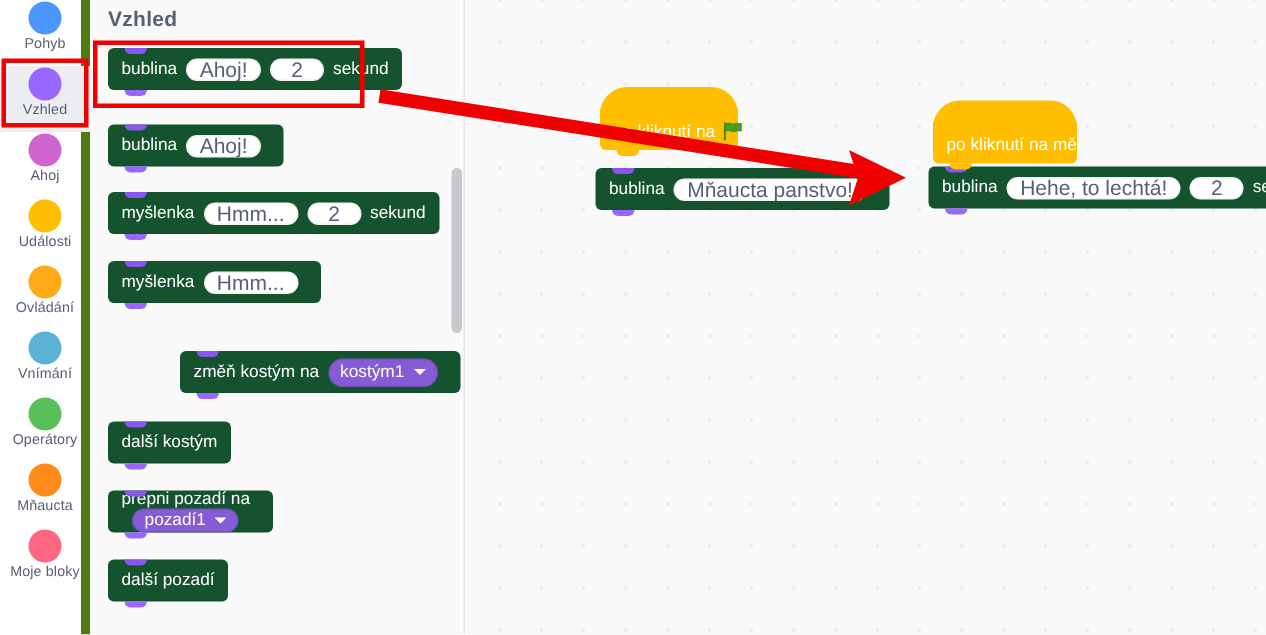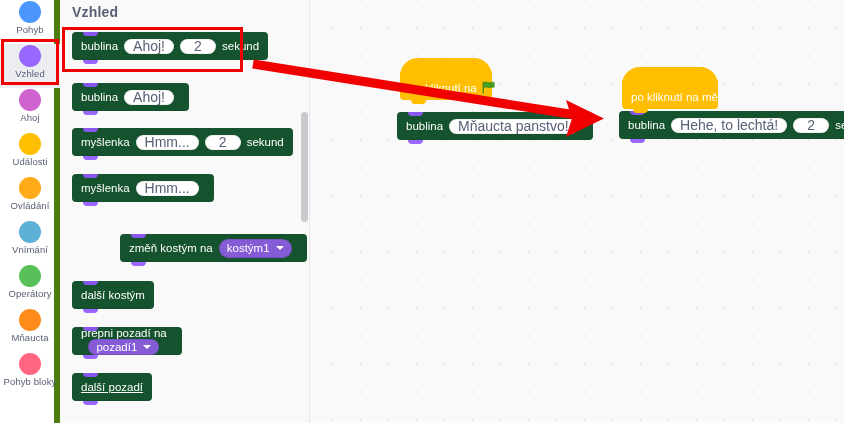--- a/index.html
+++ b/index.html
@@ -175,21 +175,21 @@
       <span class="cat-label">Operátory</span>
     </div>
 
     <div class="cat-item">
       <span class="cat-dot" style="background:#ff8c1a"></span>
       <span class="cat-label">Mňaucta</span>
     </div>
 
     <div class="cat-item">
       <span class="cat-dot" style="background:#ff6680"></span>
-      <span class="cat-label">Pohyb bloky</span>
+      <span class="cat-label">Moje bloky</span>
     </div>
 
     <div id="cat-highlight"></div>
   </div>
 
   <div id="palette">
     <div id="palette-title">Vzhled</div>
 
     <div class="blk" style="left:12px;top:32px;">
       <span class="lbl">bublina</span>
@@ -228,21 +228,21 @@
     </div>
 
     <div class="blk" style="left:12px;top:327px;flex-direction:column;">
       <span class="lbl">přepni pozadí na</span>
       <span class="dropdown">
         <span>pozadí1</span>
         <span class="caret"></span>
       </span>
     </div>
 
-    <div class="blk" style="left:12px;top:373px;text-decoration:underline;">
+    <div class="blk" style="left:12px;top:373px;">
       <span class="lbl">další pozadí</span>
     </div>
   </div>
 
   <div id="palette-scroll-thumb"></div>
 
   <div id="workspace">
 
     <div>
       <div class="hat" style="left:90px;top:70px;width:92px;height:30px;">

